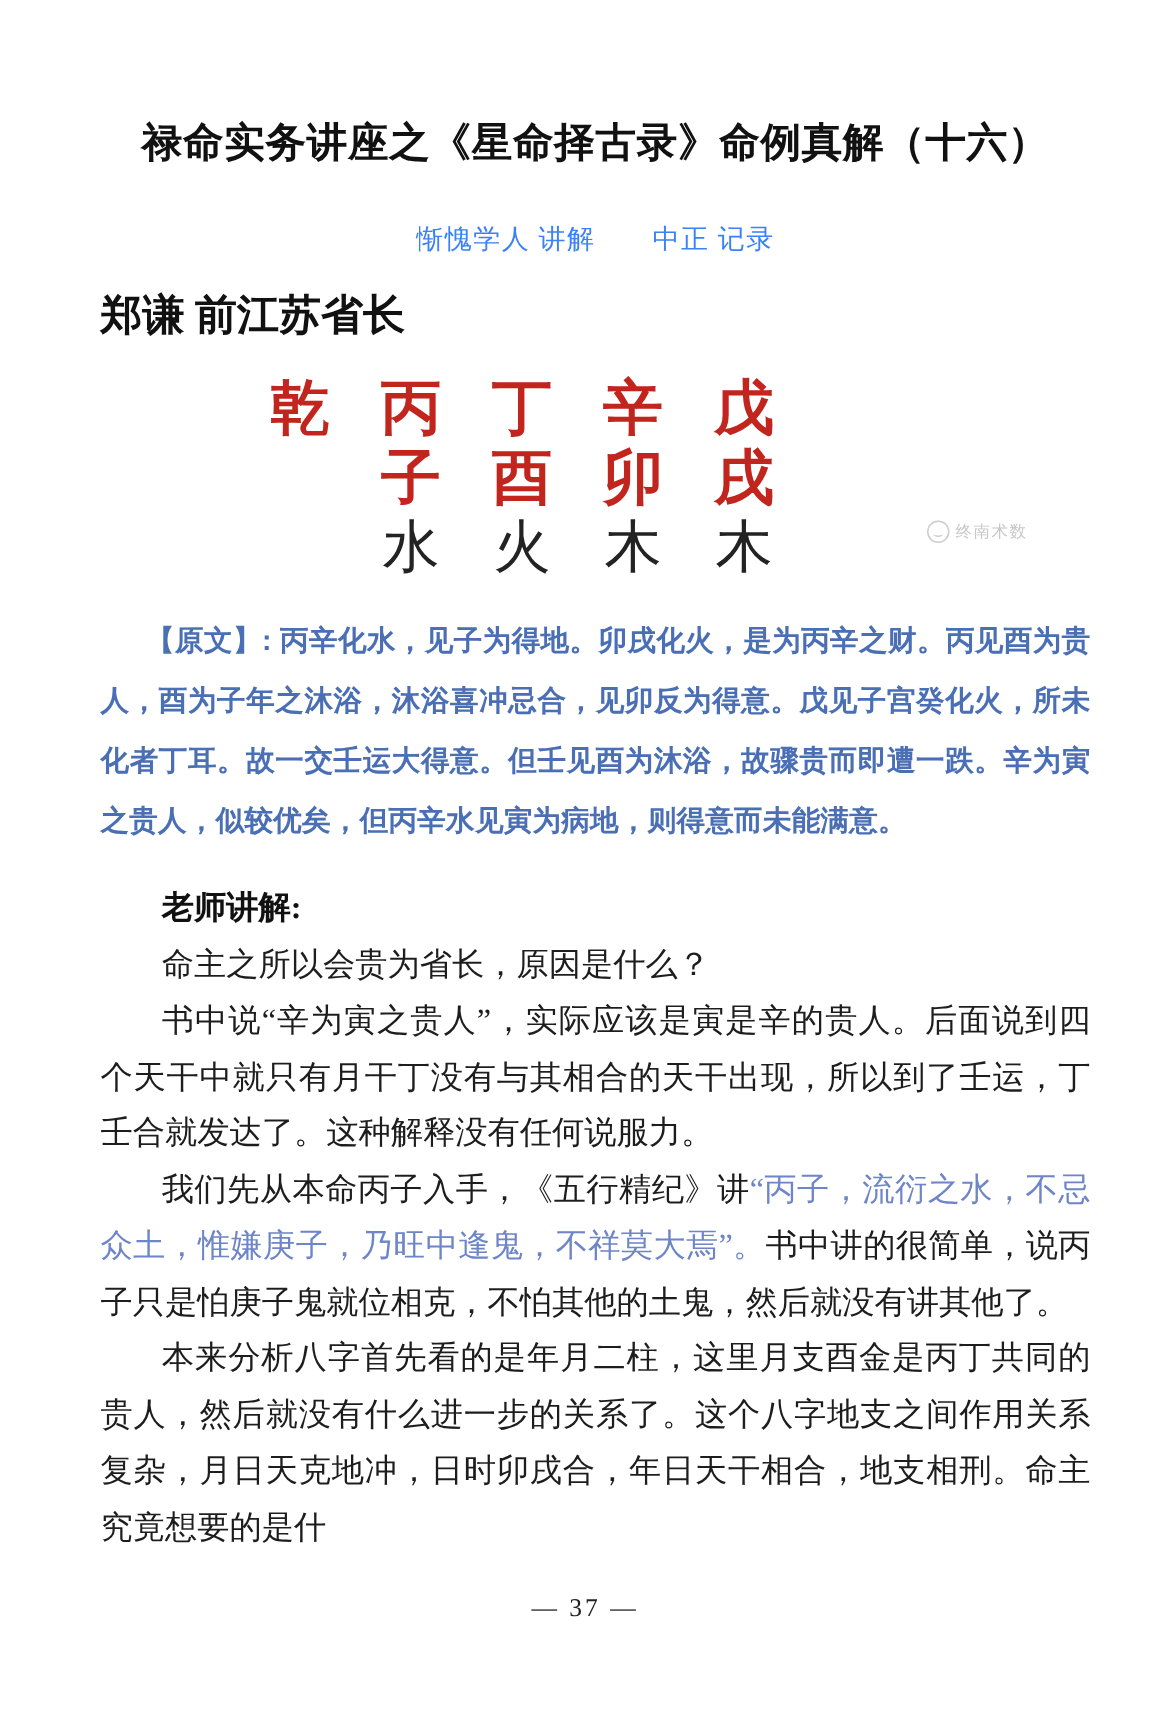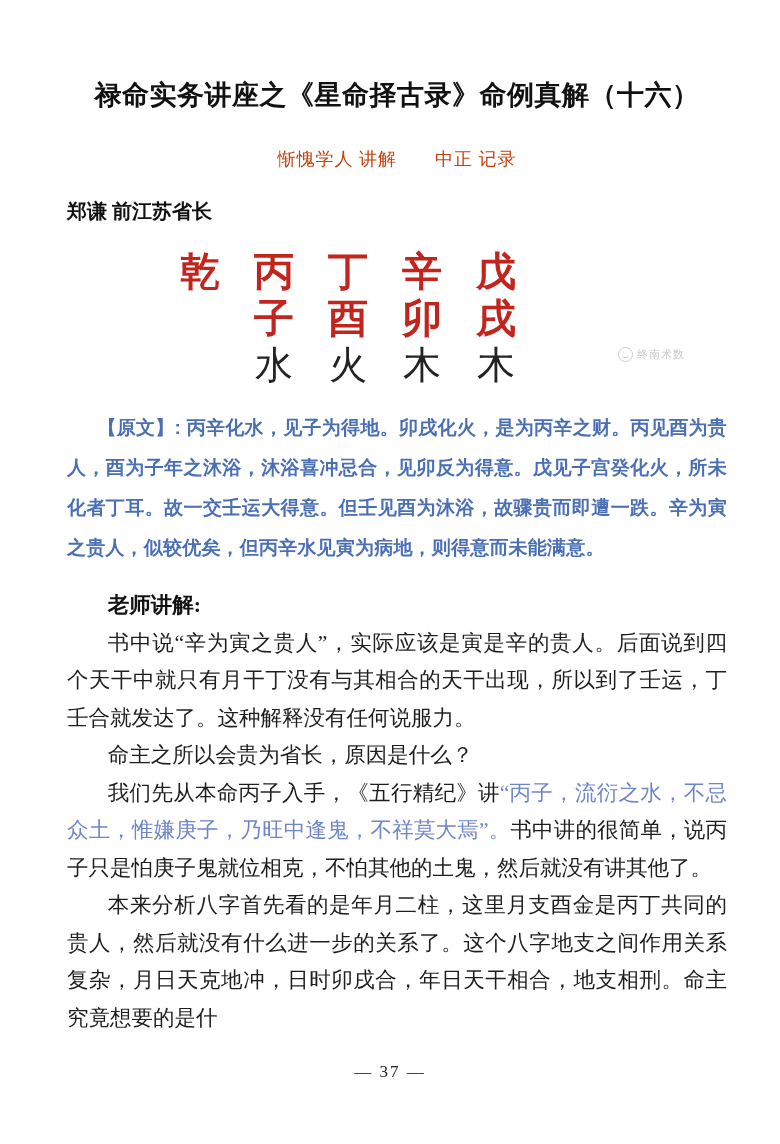--- a/index.html
+++ b/index.html
@@ -30,25 +30,25 @@
     line-height: 38px;
     color: #111111;
     letter-spacing: 0.5px;
     margin: 0;
   }
   .byline {
     text-align: center;
     font-size: 18px;
     line-height: 24px;
     margin-top: 33px;
-    color: #c2410c;
+    color: #3b82f6;
     letter-spacing: 1px;
   }
   .case-heading {
-    font-size: 20px;
+    font-size: 28px;
     font-weight: bold;
     line-height: 26px;
     margin-top: 27px;
     color: #111111;
   }
   
   .chart {
     margin-top: 24px;
     margin-left: 96px;
     position: relative;
@@ -182,21 +182,21 @@
     <div class="watermark">
       <span class="watermark-logo"></span>
       <span class="watermark-text">终南术数</span>
     </div>
   </div>
 
   <p class="original-text"><span>【原文】: </span><span>丙辛化水，见子为得地。卯戌化火，是为丙辛之财。丙见酉为贵人，酉为子年之沐浴，沐浴喜冲忌合，见卯反为得意。戊见子宫癸化火，所未化者丁耳。故一交壬运大得意。但壬见酉为沐浴，故骤贵而即遭一跌。辛为寅之贵人，似较优矣，但丙辛水见寅为病地，则得意而未能满意。</span></p>
 
   <div class="commentary">
     <div class="commentary-heading">老师讲解:</div>
+    <p class="commentary-para">命主之所以会贵为省长，原因是什么？</p>
     <p class="commentary-para">书中说“辛为寅之贵人”，实际应该是寅是辛的贵人。后面说到四个天干中就只有月干丁没有与其相合的天干出现，所以到了壬运，丁壬合就发达了。这种解释没有任何说服力。</p>
-    <p class="commentary-para">命主之所以会贵为省长，原因是什么？</p>
     <p class="commentary-para"><span>我们先从本命丙子入手，《五行精纪》讲</span><span class="inline-quote">“丙子，流衍之水，不忌众土，惟嫌庚子，乃旺中逢鬼，不祥莫大焉”。</span><span>书中讲的很简单，说丙子只是怕庚子鬼就位相克，不怕其他的土鬼，然后就没有讲其他了。</span></p>
     <p class="commentary-para">本来分析八字首先看的是年月二柱，这里月支酉金是丙丁共同的贵人，然后就没有什么进一步的关系了。这个八字地支之间作用关系复杂，月日天克地冲，日时卯戌合，年日天干相合，地支相刑。命主究竟想要的是什</p>
   </div>
 
   <div class="footer">— 37 —</div>
 
 </div>
 
 </body></html>

